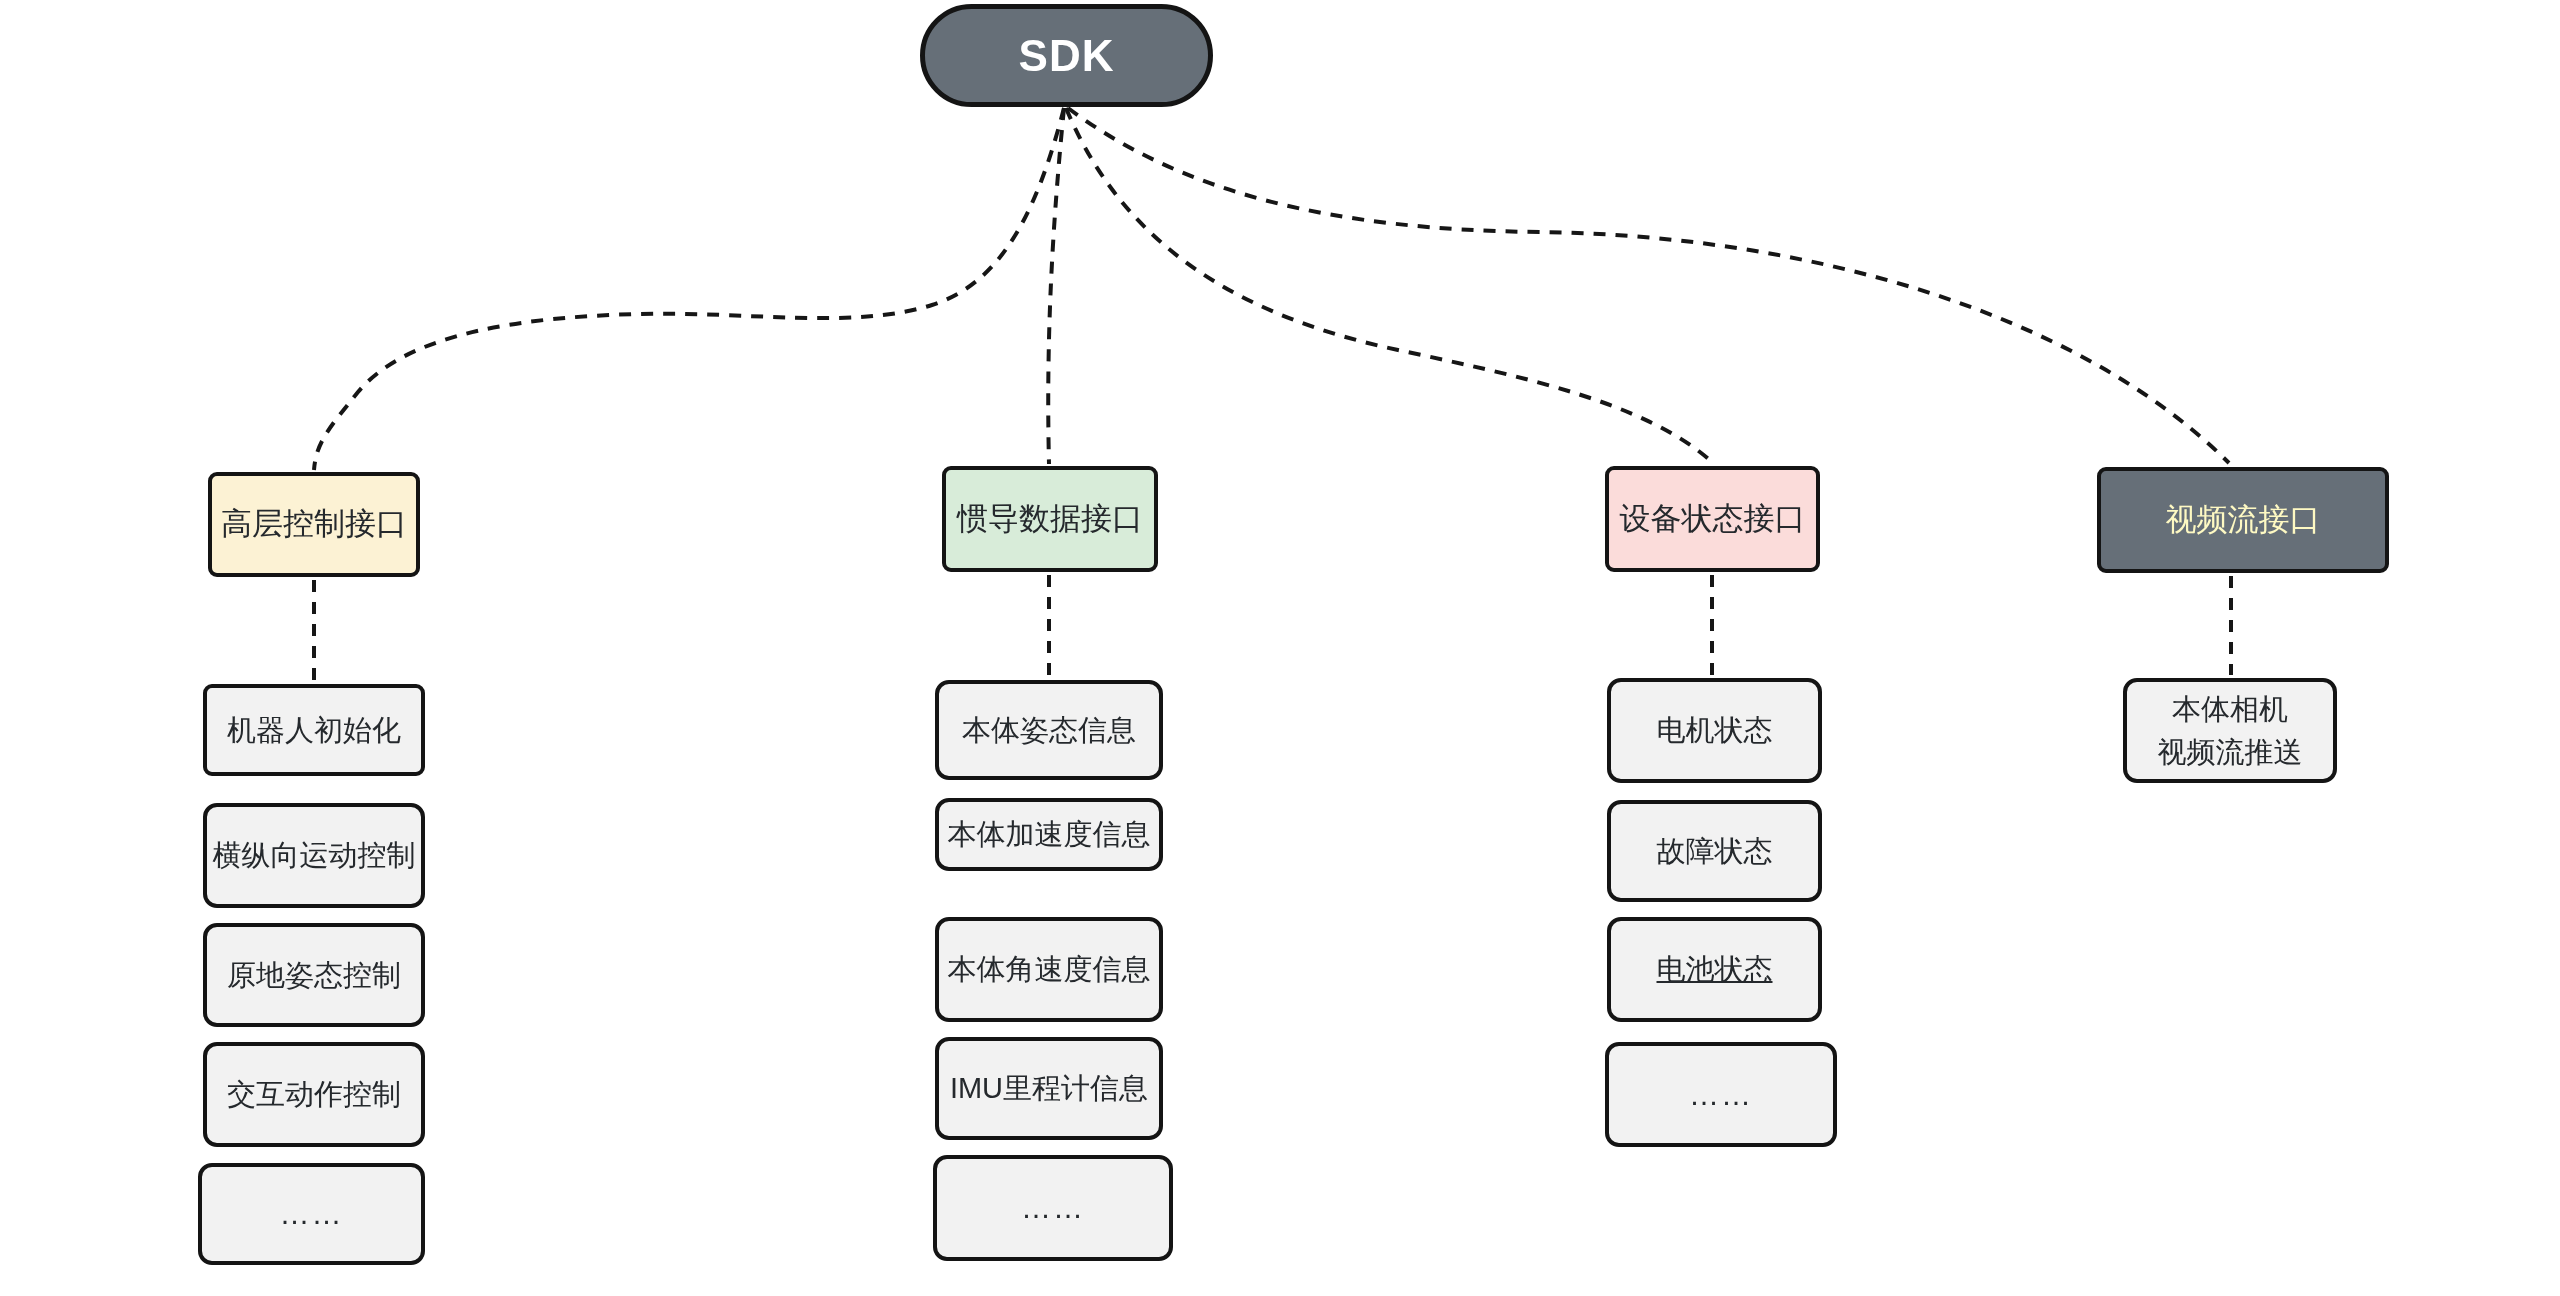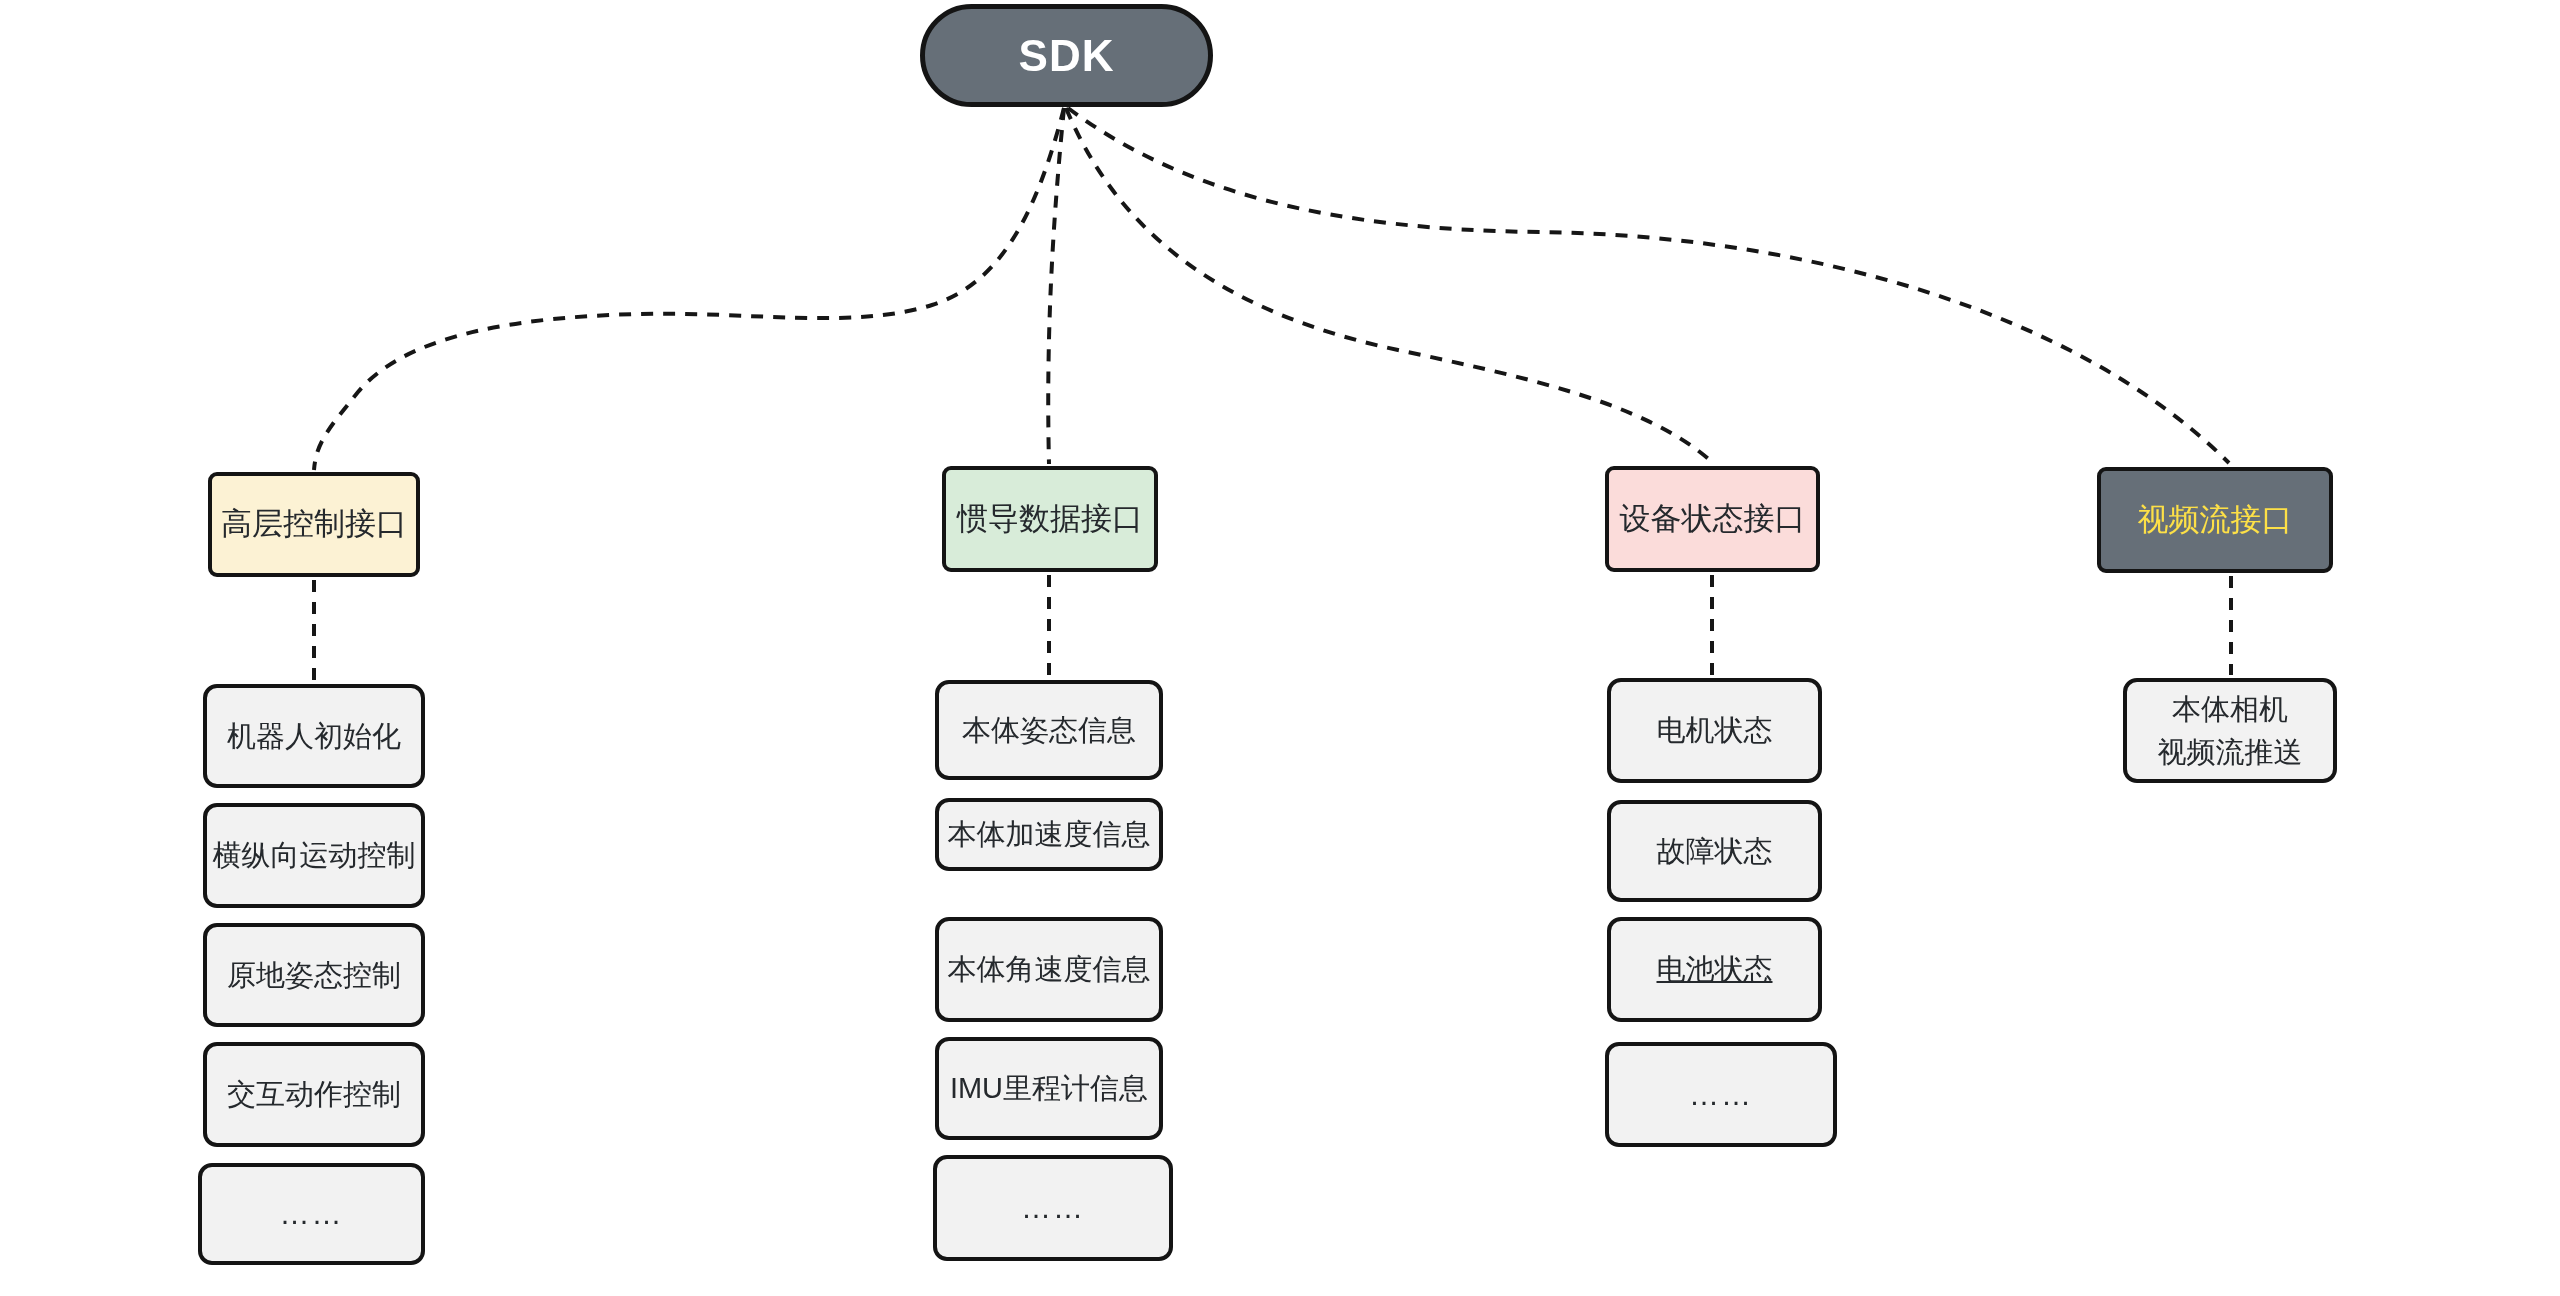--- a/index.html
+++ b/index.html
@@ -42,36 +42,36 @@
     <path d="M 1068 108 C 1180 192 1330 230 1540 232 C 1790 235 2070 305 2229 463"></path>
     <path d="M 314 580 L 314 681"></path>
     <path d="M 1049 575 L 1049 677"></path>
     <path d="M 1712 575 L 1712 675"></path>
     <path d="M 2231 576 L 2231 675"></path>
   </svg>
 
   <div class="node root" style="left:920px;top:4px;width:293px;height:103px;">SDK</div>
 
   <div class="node header" style="left: 208px; top: 472px; width: 212px; height: 105px; background-color: rgb(252, 242, 212);">高层控制接口</div>
-  <div class="node" style="left:203px;top:684px;width:222px;height:104px;">机器人初始化</div>
+  <div class="node" style="left:203px;top:684px;width:222px;height:92px;border-radius:9px;">机器人初始化</div>
   <div class="node" style="left:203px;top:803px;width:222px;height:105px;">横纵向运动控制</div>
   <div class="node" style="left:203px;top:923px;width:222px;height:104px;">原地姿态控制</div>
   <div class="node" style="left:203px;top:1042px;width:222px;height:105px;">交互动作控制</div>
   <div class="node dots" style="left:198px;top:1163px;width:227px;height:102px;">……</div>
 
   <div class="node header" style="left: 942px; top: 466px; width: 216px; height: 106px; background-color: rgb(216, 236, 217);">惯导数据接口</div>
   <div class="node" style="left:935px;top:680px;width:228px;height:100px;">本体姿态信息</div>
   <div class="node" style="left:935px;top:798px;width:228px;height:73px;">本体加速度信息</div>
   <div class="node" style="left:935px;top:917px;width:228px;height:105px;">本体角速度信息</div>
   <div class="node" style="left:935px;top:1037px;width:228px;height:103px;">IMU里程计信息</div>
   <div class="node dots" style="left:933px;top:1155px;width:240px;height:106px;">……</div>
 
   <div class="node header" style="left: 1605px; top: 466px; width: 215px; height: 106px; background-color: rgb(251, 220, 218);">设备状态接口</div>
   <div class="node" style="left:1607px;top:678px;width:215px;height:105px;">电机状态</div>
   <div class="node" style="left:1607px;top:800px;width:215px;height:102px;">故障状态</div>
   <div class="node" style="left:1607px;top:917px;width:215px;height:105px;text-decoration:underline;">电池状态</div>
   <div class="node dots" style="left:1605px;top:1042px;width:232px;height:105px;">……</div>
 
-  <div class="node header dark" style="left: 2097px; top: 467px; width: 236px; height: 106px; background-color: rgb(102, 111, 120); color: #fde047;">视频流接口</div>
+  <div class="node header dark" style="left: 2097px; top: 467px; width: 292px; height: 106px; background-color: rgb(102, 111, 120); color: #fef9c3;">视频流接口</div>
   <div class="node" style="left:2123px;top:678px;width:214px;height:105px;">本体相机
 视频流推送</div>
 
 </div>
 
 </body></html>

